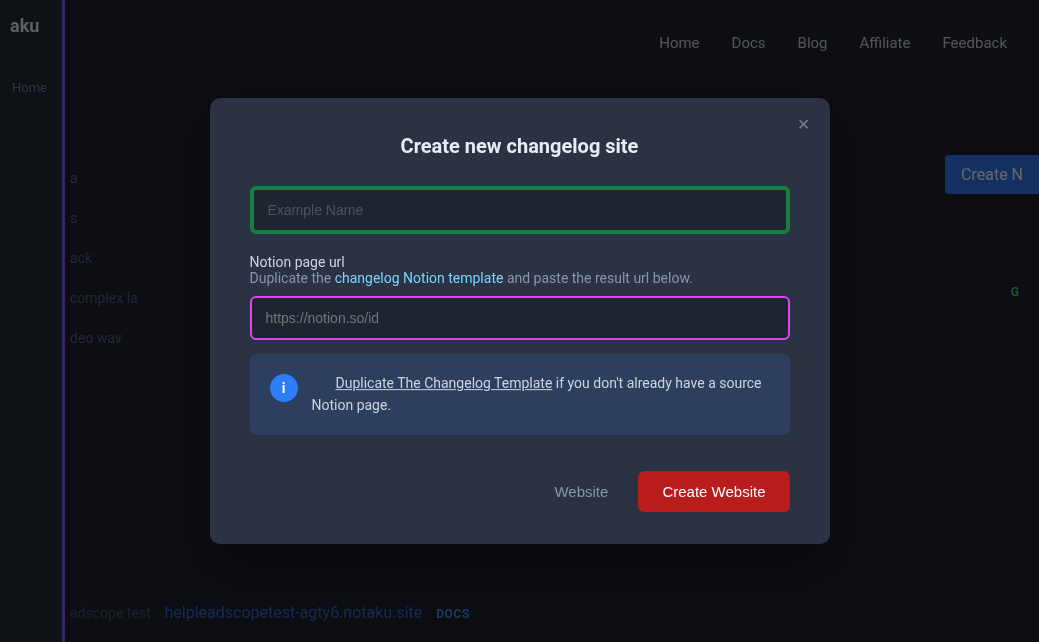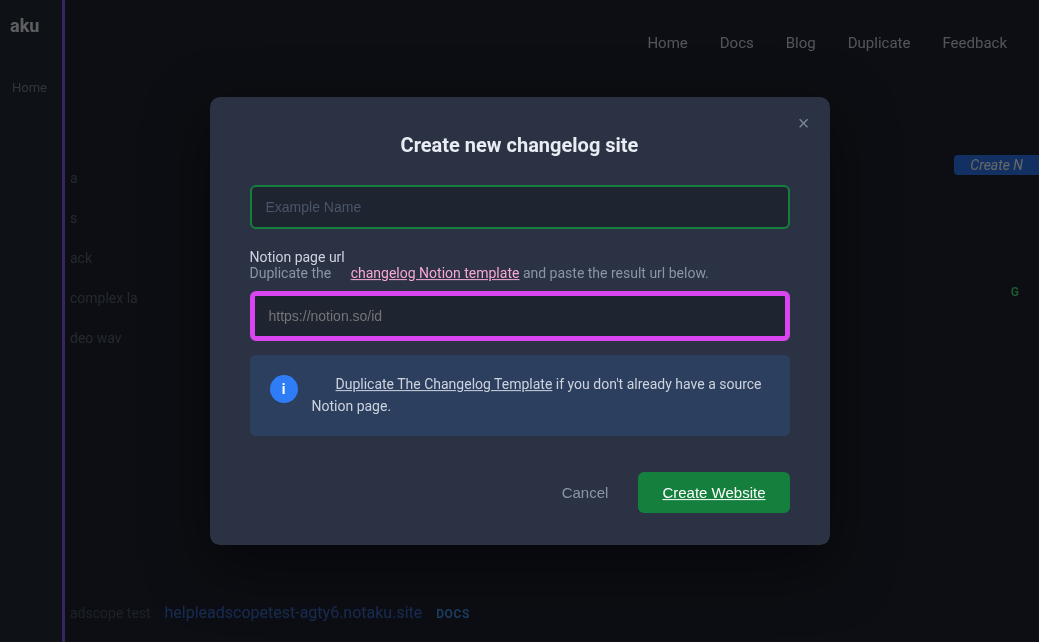--- a/index.html
+++ b/index.html
@@ -74,24 +74,23 @@
       font-size: 13px;
     }
 
     
     .bg-create-btn {
       position: absolute;
       top: 155px;
       right: 0;
       background-color: #2e7cf6;
       color: white;
-      padding: 2px 16px;
-      font-size: 14px;
+      padding: 10px 16px;
+      font-size: 16px;
       border-radius: 4px 0 0 4px;
-      font-style: italic;
     }
 
     
     .overlay {
       position: absolute;
       top: 0;
       left: 0;
       width: 100%;
       height: 100%;
       background-color: rgba(0, 0, 0, 0.6);
@@ -134,37 +133,37 @@
     .field-label {
       color: #cdd3de;
       font-size: 14px;
       font-weight: 500;
       margin-bottom: 8px;
     }
 
     .field-input {
       width: 100%;
       background-color: #1e2430;
-      border: 2px solid #15803d;
+      border: 4px solid #15803d;
       border-radius: 6px;
       padding: 12px 14px;
       color: #e8ecf3;
       font-size: 14px;
       outline: none;
       margin-bottom: 20px;
     }
 
     .field-input::placeholder {
       color: #4a5568;
     }
 
     .field-input-url {
       width: 100%;
       background-color: #1e2430;
-      border: 5px solid #d946ef;
+      border: 2px solid #d946ef;
       border-radius: 6px;
       padding: 12px 14px;
       color: #4a5568;
       font-size: 14px;
       outline: none;
       margin-bottom: 0;
     }
 
     .notion-url-label {
       color: #cdd3de;
@@ -173,24 +172,22 @@
       margin-bottom: 0;
     }
 
     .notion-url-desc {
       color: #8a95a8;
       font-size: 14px;
       margin-bottom: 10px;
     }
 
     .notion-url-desc a {
-      color: #f9a8d4;
-      text-decoration: underline;
-      cursor: pointer;
-      margin-left: 16px;
+      color: #7dd3fc;
+      cursor: pointer;
     }
 
     
     .info-box {
       background-color: #2d3f5e;
       border-radius: 6px;
       padding: 18px 20px;
       display: flex;
       align-items: flex-start;
       gap: 14px;
@@ -237,29 +234,28 @@
     .btn-cancel {
       background: none;
       border: none;
       color: #8a95a8;
       font-size: 15px;
       cursor: pointer;
       padding: 10px 16px;
     }
 
     .btn-create {
-      background-color: #15803d;
+      background-color: #b91c1c;
       color: white;
       border: none;
       border-radius: 6px;
       padding: 12px 24px;
       font-size: 15px;
       font-weight: 500;
       cursor: pointer;
-      text-decoration: underline;
     }
 
     
     .bg-list {
       position: absolute;
       left: 70px;
       top: 170px;
       width: 300px;
     }
 
@@ -300,21 +296,21 @@
 
 <div class="sidebar">
   <div class="sidebar-brand">aku</div>
   <div class="sidebar-settings">Home</div>
 </div>
 
 <nav class="top-nav">
   <a>Home</a>
   <a>Docs</a>
   <a>Blog</a>
-  <a>Duplicate</a>
+  <a>Affiliate</a>
   <a>Feedback</a>
 </nav>
 
 <div class="bg-create-btn">Create N</div>
 
 <div class="bg-list">
   <div class="bg-list-item">a</div>
   <div class="bg-list-item">s</div>
   <div class="bg-list-item">ack</div>
   <div class="bg-list-item">complex la</div>
@@ -351,16 +347,16 @@
   </div>
 
   <div class="info-box">
     <div class="info-icon">i</div>
     <p class="info-text">
       <a>Duplicate The Changelog Template</a><span> if you don't already have a source Notion page.</span>
     </p>
   </div>
 
   <div class="modal-footer">
-    <button class="btn-cancel">Cancel</button>
+    <button class="btn-cancel">Website</button>
     <button class="btn-create">Create Website</button>
   </div>
 </div>
 
 </body></html>

